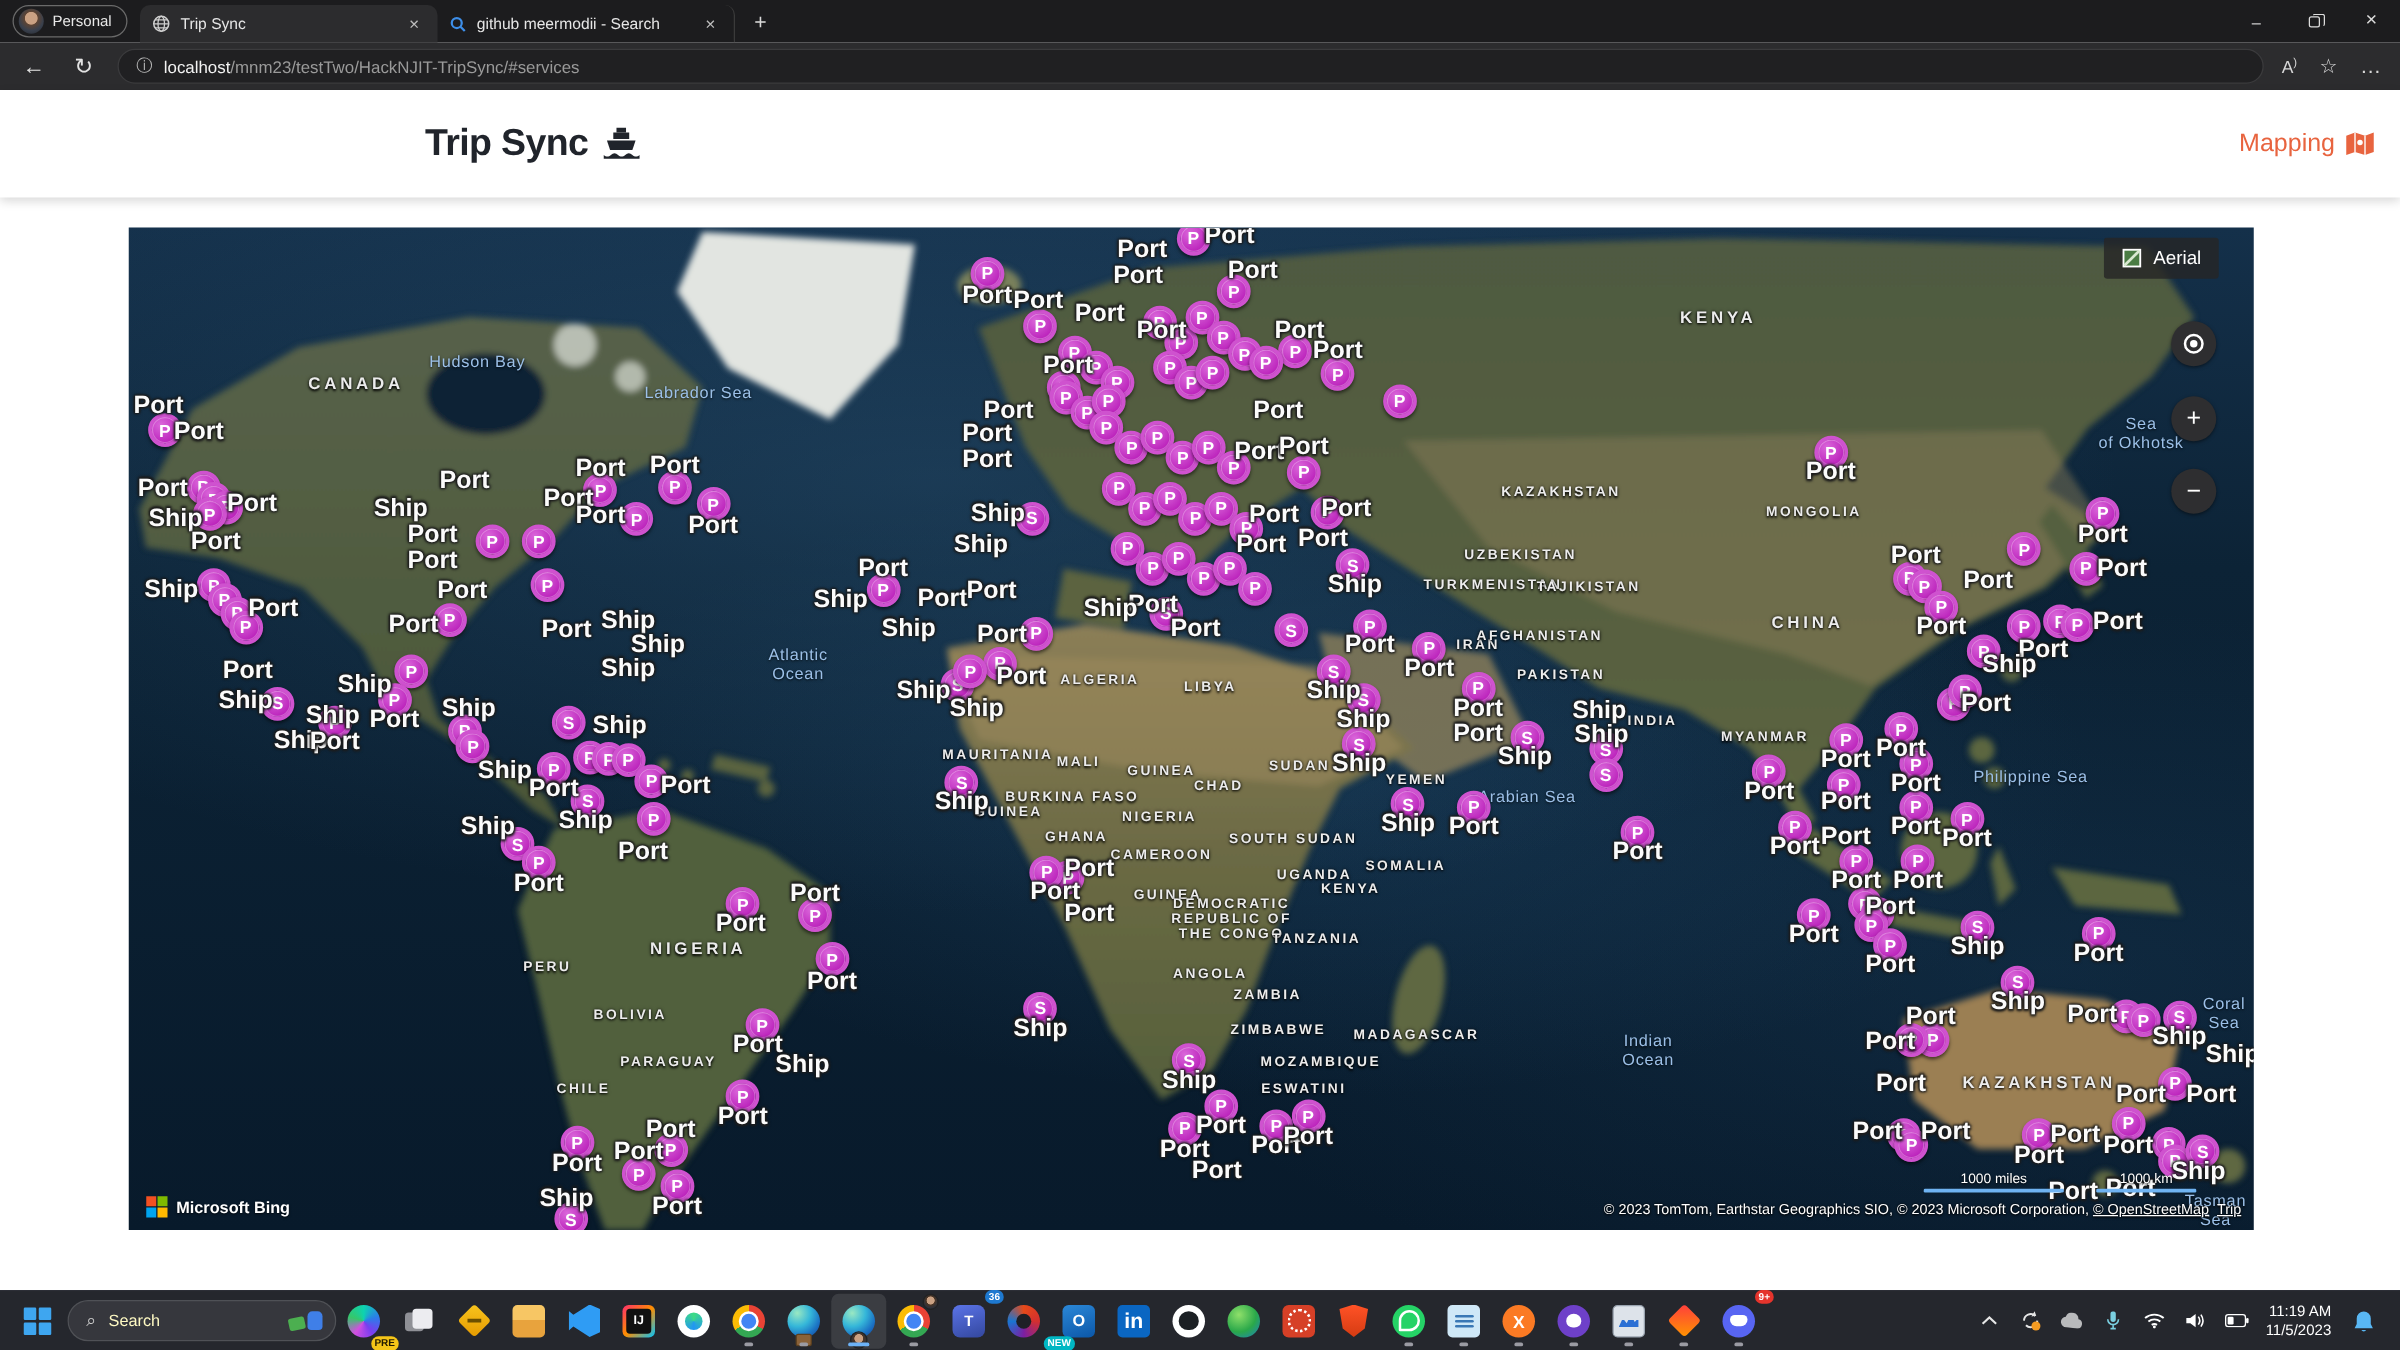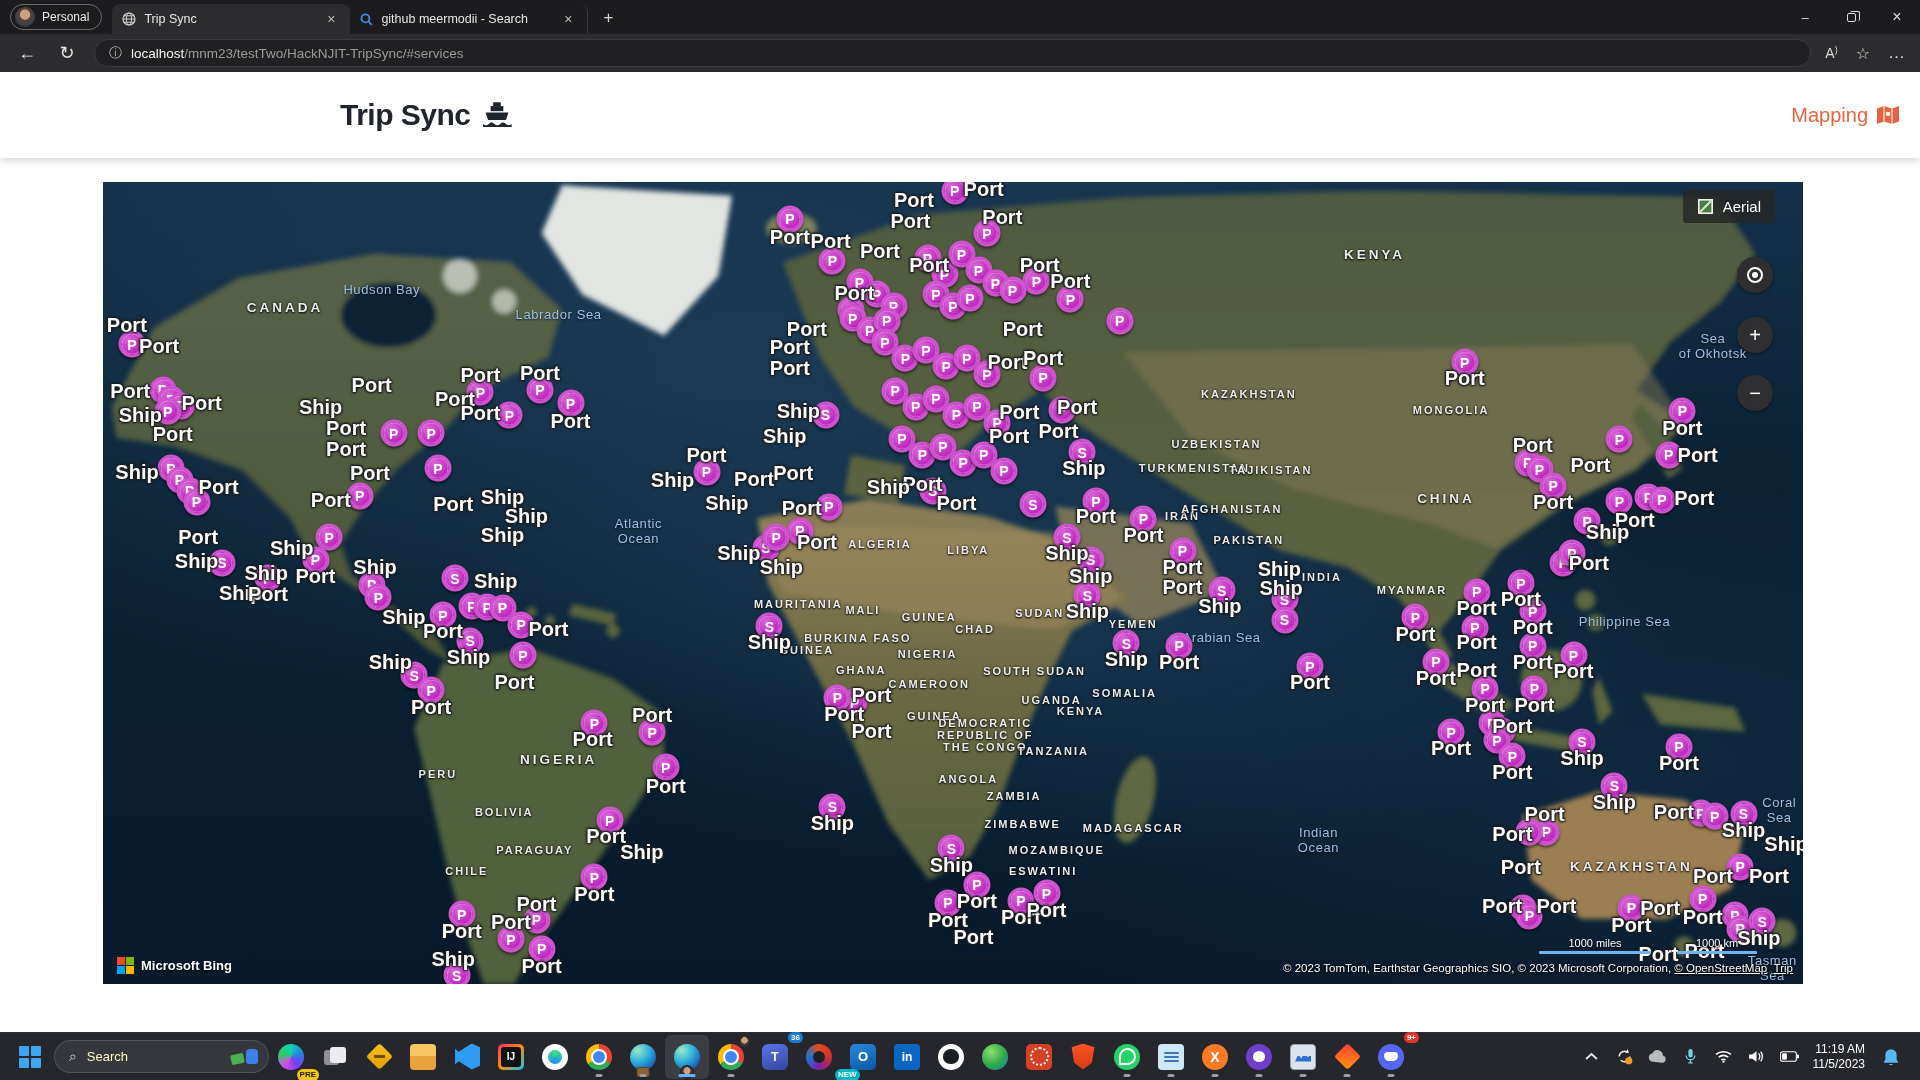--- a/index.html
+++ b/index.html
@@ -102,21 +102,21 @@
   .ic-edge-work .ovl{position:absolute;bottom:2px;left:50%;transform:translateX(-50%);width:13px;height:10px;background:#8a6239;border-radius:2px;border:1px solid #5d401f}
   .ic-edge-personal .ovl{position:absolute;bottom:0;left:50%;transform:translateX(-50%);width:14px;height:14px;border-radius:50%;background:radial-gradient(circle at 50% 40%,#caa183 35%,#4a3526 40%,#2c313b 70%);border:1px solid #222}
   .ic-teams .core{background:linear-gradient(160deg,#5b74e8,#33479e);border-radius:6px;font-size:12px}
   .ic-teams .badge{background:#1e79d0;color:#fff}
   .ic-microsoft-365 .core{border-radius:50%;background:conic-gradient(#e64a19,#d32f2f,#7b1fa2,#1976d2,#e64a19)}
   .ic-microsoft-365 .core:after{content:"";width:12px;height:12px;border-radius:50%;background:#1e2026}
   .ic-outlook .core{background:linear-gradient(160deg,#2b88d8,#0b57a8);border-radius:5px;font-size:13px}
   .ic-outlook .badge{background:#00b7c3;color:#fff}
   .ic-edge-pre .badge{background:#f5c518;color:#231b00}
   .ic-discord .badge,.ic-gradient-diamond .badge{background:#e5342c;color:#fff}
-  .ic-linkedin .core{background:#0a66c2;border-radius:4px;font-size:12px}
+  .ic-linkedin .core{background:#0a66c2;border-radius:4px;font-size:17px}
   .ic-github .core{background:#fff;border-radius:50%}
   .ic-github .core:after{content:"";width:16px;height:15px;background:#1b1f23;border-radius:50% 50% 46% 46%}
   .ic-filezilla .core{border-radius:50%;background:radial-gradient(circle at 35% 30%,#8fe06a,#2aa84a 55%,#1e7fc4)}
   .ic-canvas .core{background:#d64027;border-radius:5px}
   .ic-canvas .core:after{content:"";width:15px;height:15px;border:2px dotted #fff;border-radius:50%}
   .ic-brave .core{background:linear-gradient(180deg,#ff5226,#d43b12);clip-path:polygon(50% 0,94% 14%,84% 74%,50% 100%,16% 74%,6% 14%)}
   .ic-whatsapp .core{background:#25d366;border-radius:50%}
   .ic-whatsapp .core:after{content:"";width:13px;height:13px;border:2.5px solid #fff;border-radius:50%;border-bottom-left-radius:1px}
   .ic-notepad-plus .core{background:#cfe8f7;border-radius:4px;flex-direction:column;gap:2px}
   .ic-notepad-plus .core i{width:15px;height:2px;background:#3a78b5;border-radius:1px}

